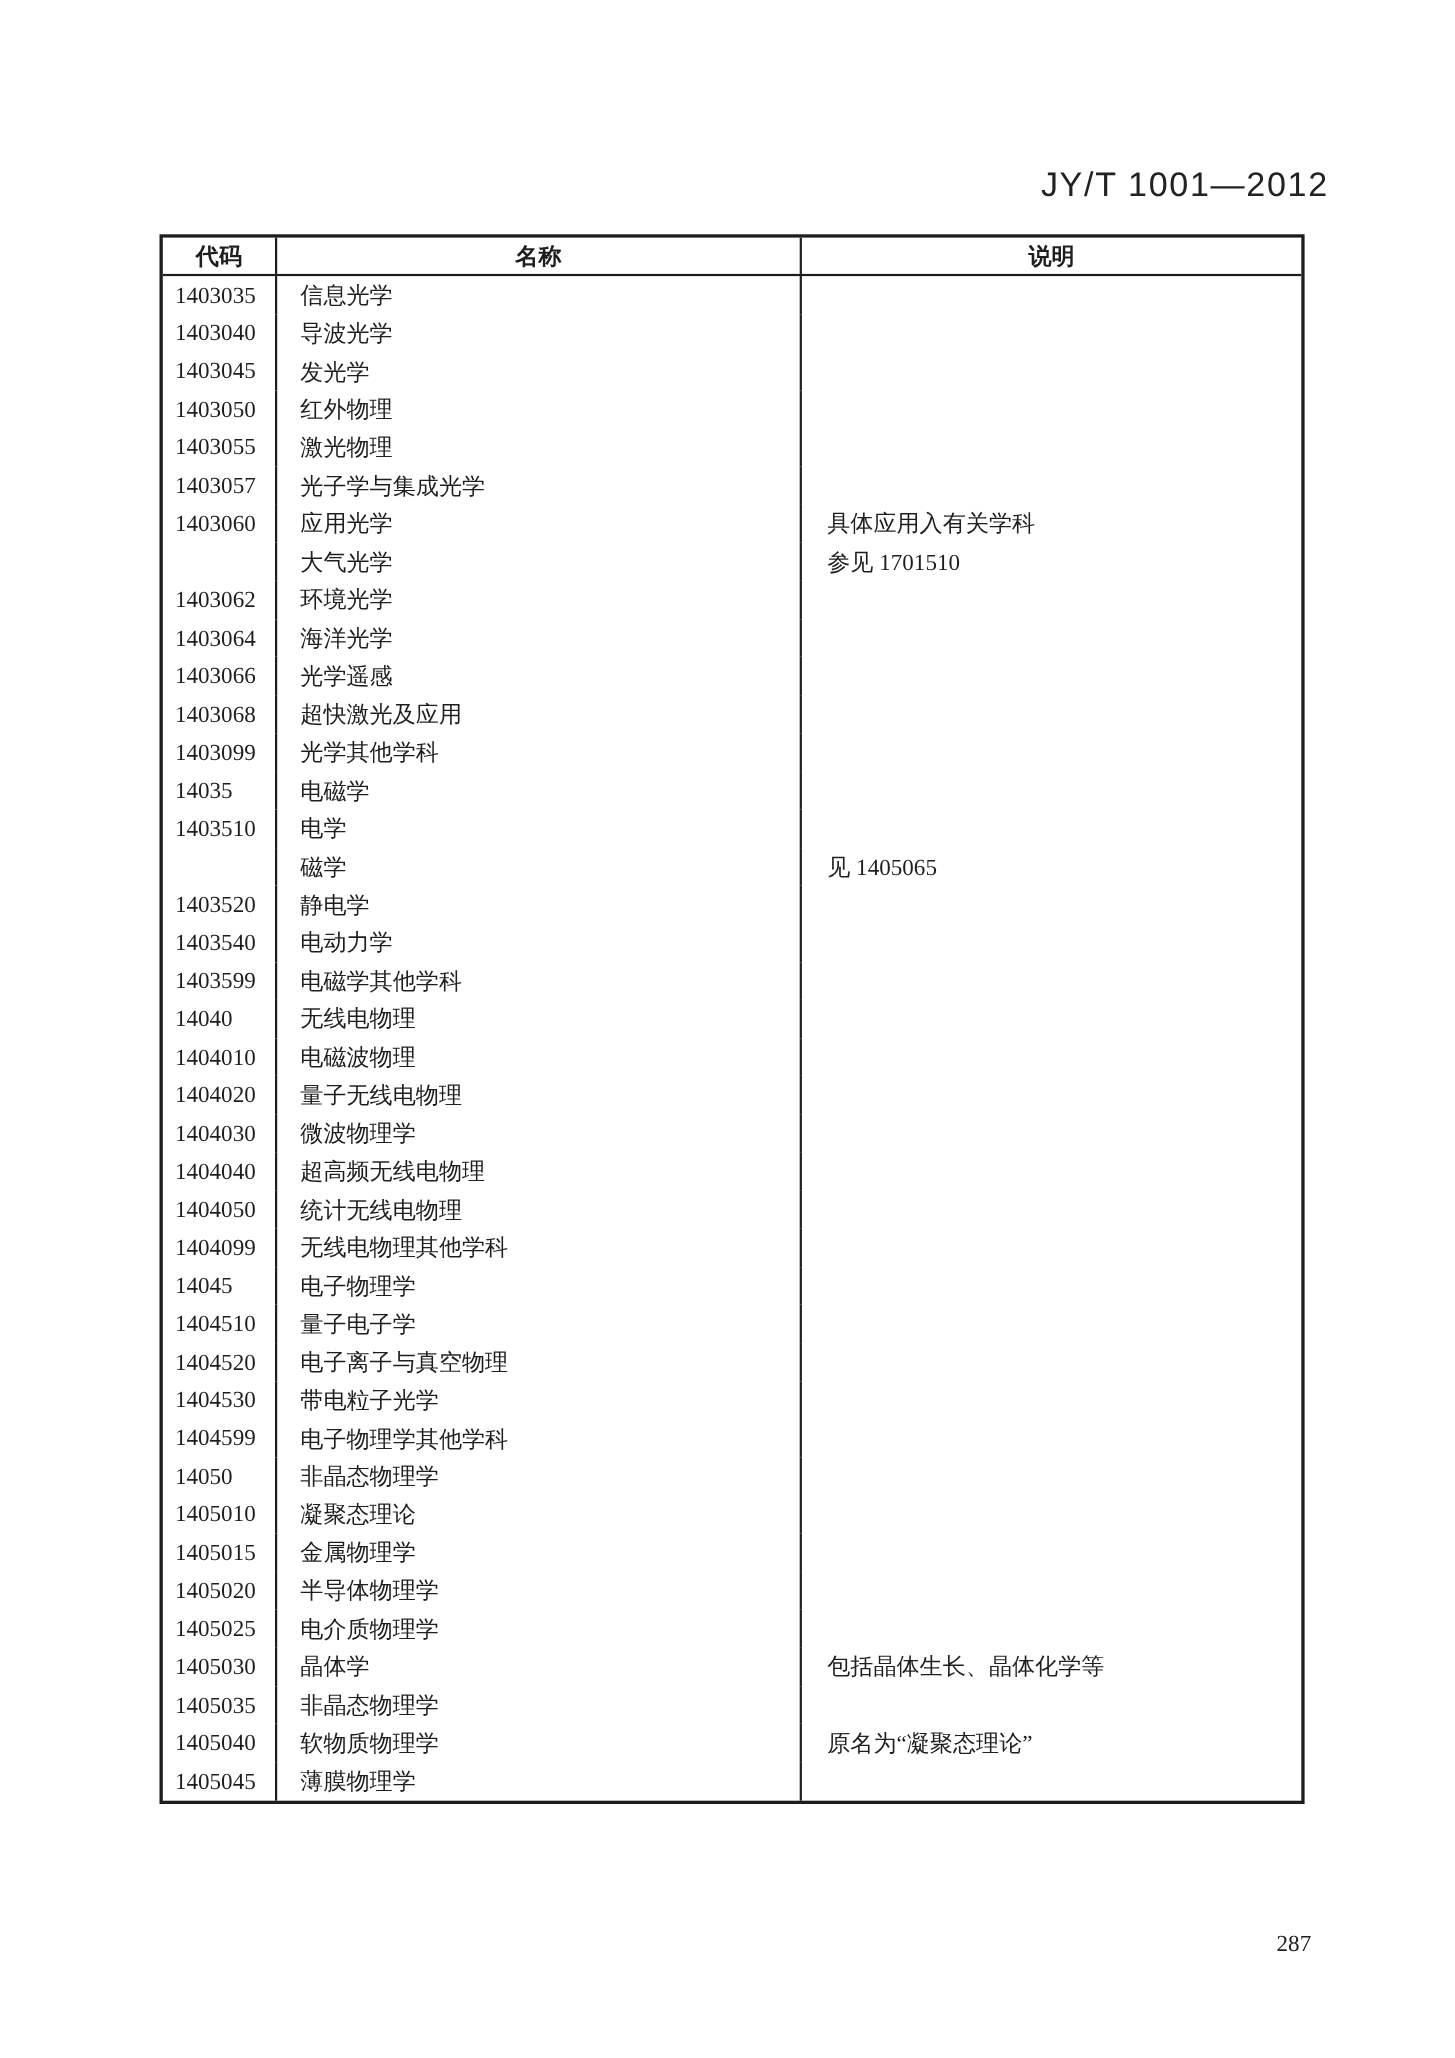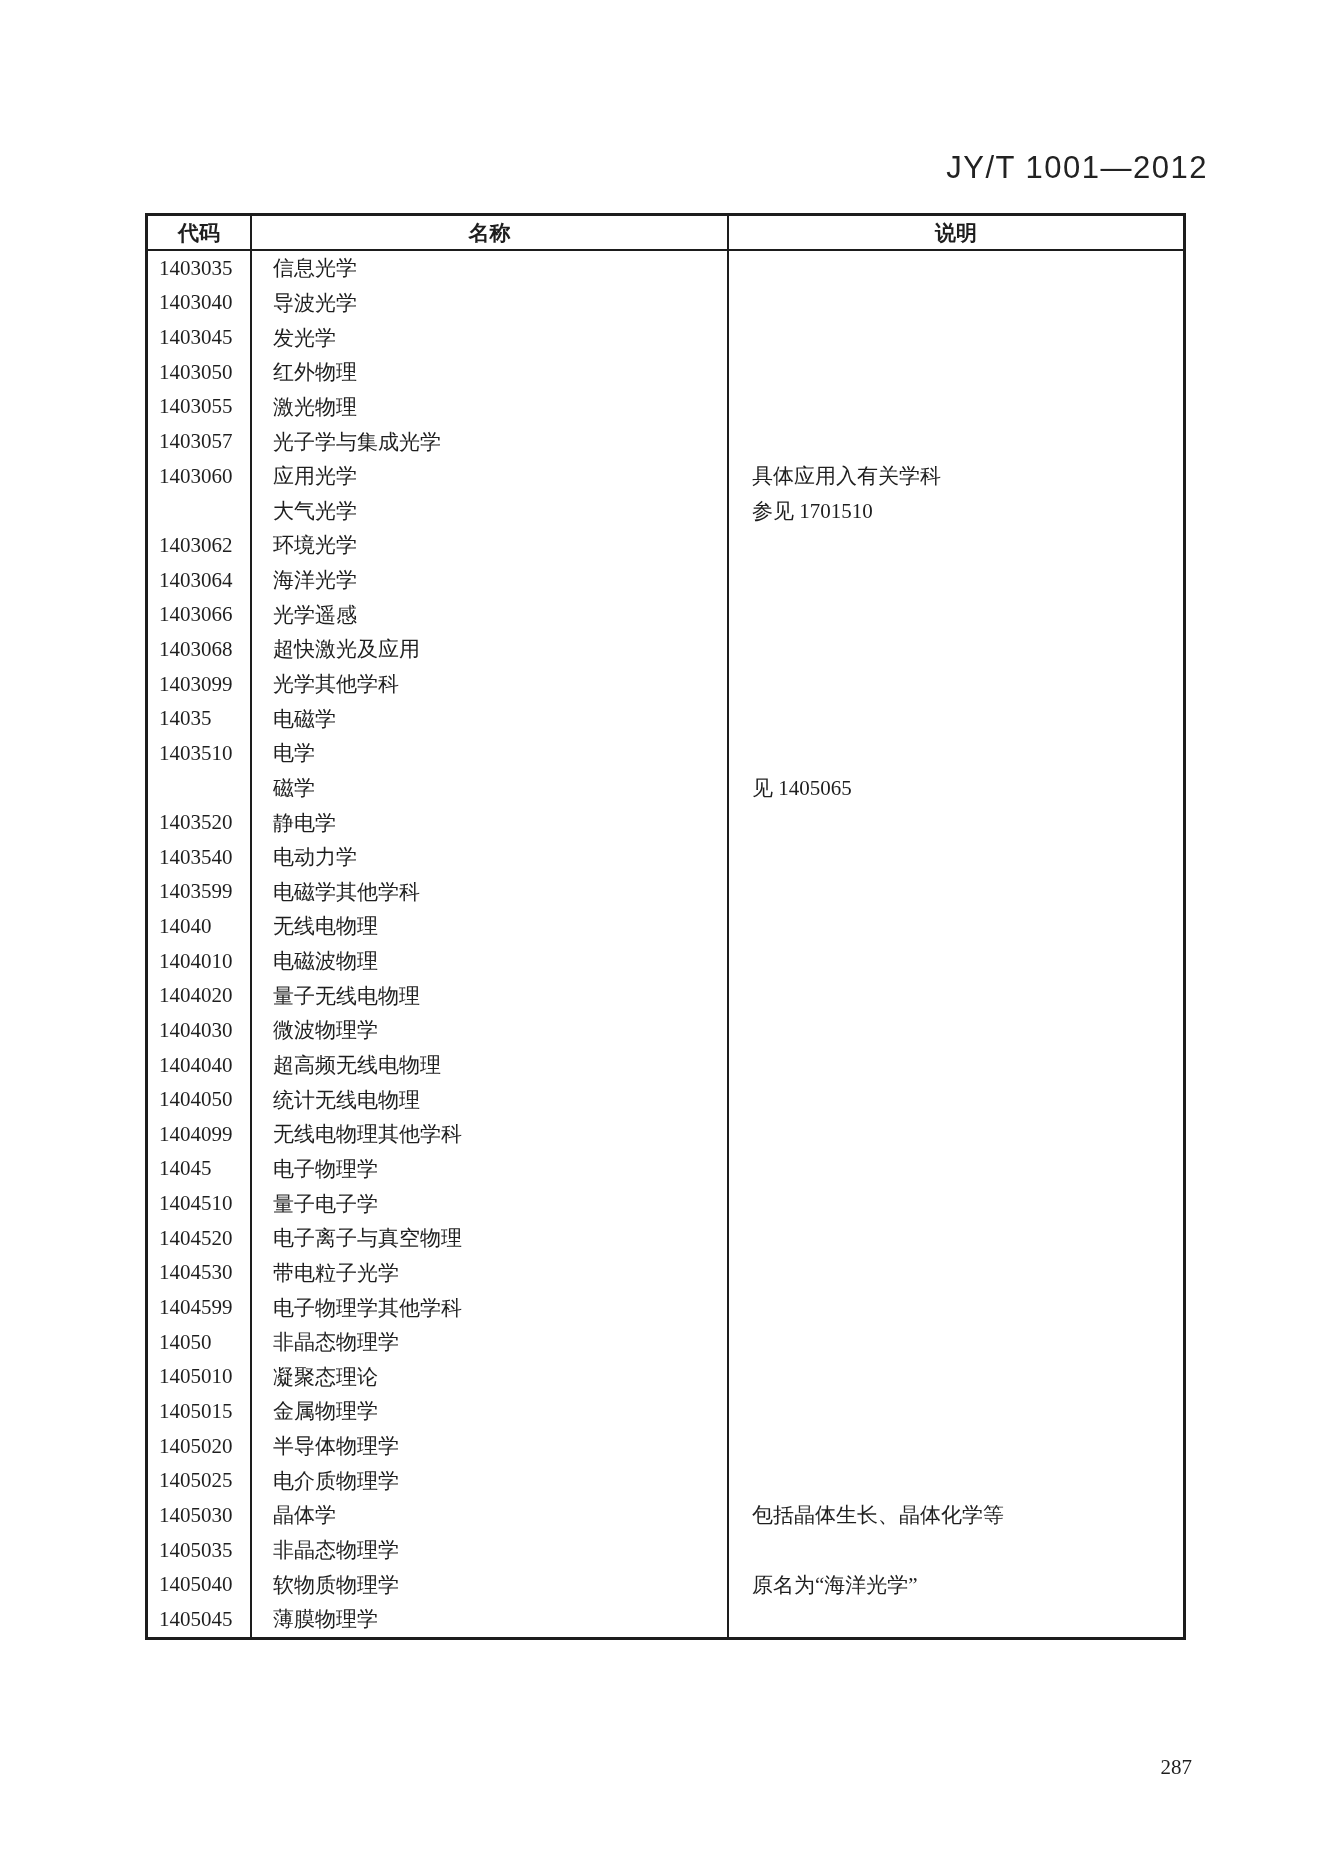--- a/index.html
+++ b/index.html
@@ -286,21 +286,21 @@
         <div class="cell col-note">包括晶体生长、晶体化学等</div>
       </div>
       <div class="body-row">
         <div class="cell col-code">1405035</div>
         <div class="cell col-name">非晶态物理学</div>
         <div class="cell col-note"></div>
       </div>
       <div class="body-row">
         <div class="cell col-code">1405040</div>
         <div class="cell col-name">软物质物理学</div>
-        <div class="cell col-note">原名为“海洋光学”</div>
+        <div class="cell col-note">原名为“凝聚态理论”</div>
       </div>
       <div class="body-row">
         <div class="cell col-code">1405045</div>
         <div class="cell col-name">薄膜物理学</div>
         <div class="cell col-note"></div>
       </div>
     </div>
 </div>
 
 <div class="page-number">287</div>

